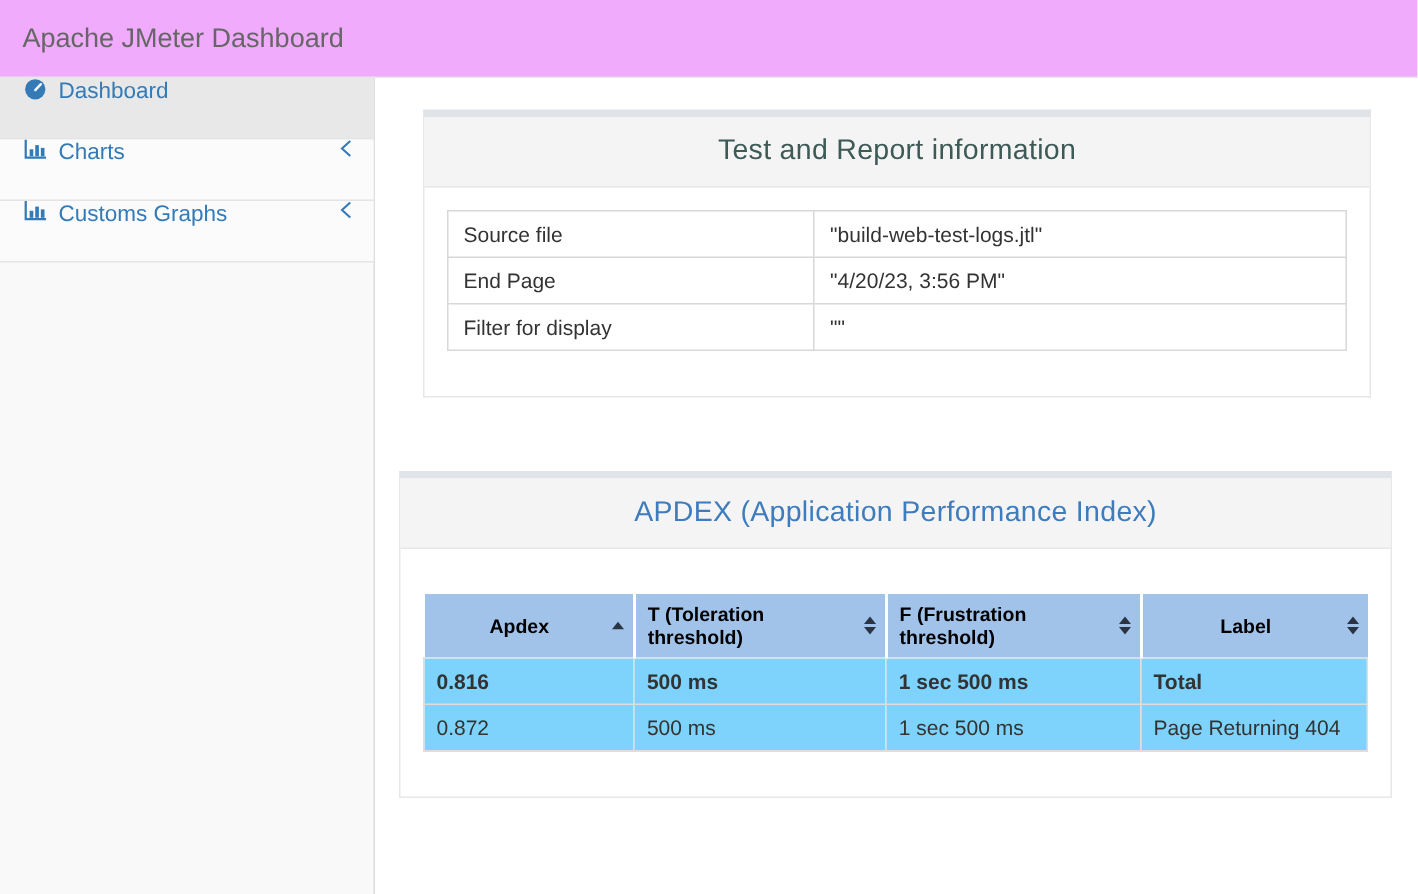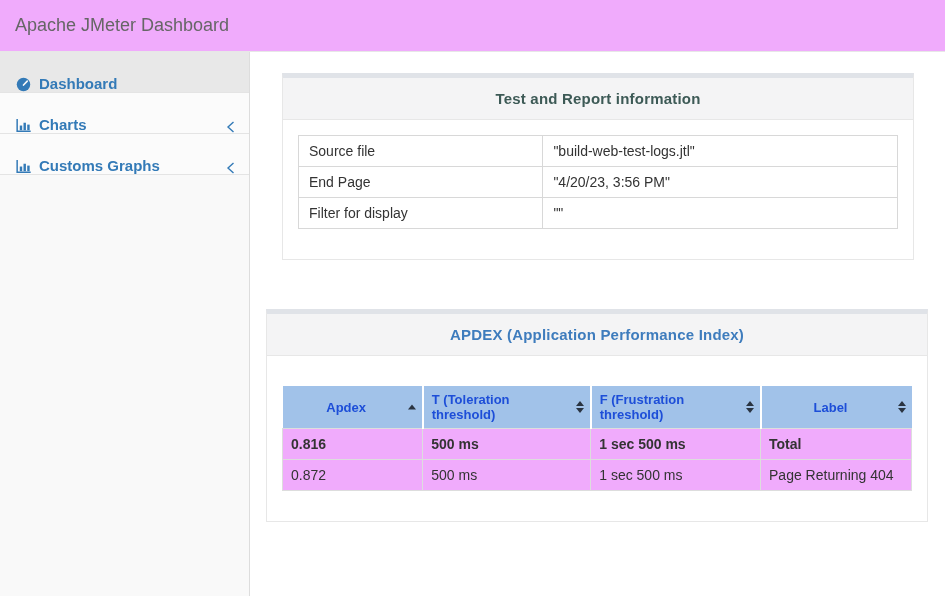--- a/index.html
+++ b/index.html
@@ -21,60 +21,60 @@
     height:52px;background:#f0abfc;border-bottom:1px solid #e7e7e7;
     display:flex;align-items:center;padding:0 15px;
   }
   .brand{font-size:18px;color:#666}
   
   .sidebar{
     position:absolute;top:52px;left:0;bottom:0;width:250px;
     background:#f9f9f9;border-right:1px solid #ddd;
   }
   .side-item{
-    height:41px;display:flex;align-items:flex-end;
+    height:41px;display:flex;align-items:flex-start;
     padding:0 14px;border-bottom:1px solid #e4e4e4;
-    color:var(--accent);font-size:15px;cursor:pointer;background:#fbfbfb;font-weight:bold;
+    color:var(--accent);font-size:15px;cursor:pointer;background:#fbfbfb;
   }
   .side-item.active{background:#e8e8e8}
   .side-icon{display:inline-flex;width:18px;justify-content:center;color:var(--accent)}
   .side-label{margin-left:7px}
   .chevron{margin-left:auto;display:inline-flex;color:var(--accent)}
   
   .content{margin-left:250px;height:544px}
   .panel{border:1px solid #e7e7e7;border-top:5px solid #e0e3e8;background:#fff}
   .panel-info{margin:21px 31px 0 32px}
   .panel-apdex{margin:49px 17px 0 16px}
   .panel-heading{
     background:#f4f4f5;border-bottom:1px solid #e7e7e7;
     padding:12px 15px;text-align:center;
   }
-  .panel-title{margin:0;font-size:15px;font-weight:bold;letter-spacing:.2px}
+  .panel-title{margin:0;font-size:19px;font-weight:normal;letter-spacing:.2px}
   .info-title{color:var(--info-title)}
   .apdex-title{color:var(--apdex-title)}
   .panel-body{padding:15px}
   table{border-collapse:collapse;width:100%;font-size:14px;color:#333}
   
   .info-table{margin-bottom:15px}
   .info-table td{border:1px solid #d8d8d8;padding:7px 10px;height:31px}
   .info-table td.lbl{width:40.8%}
   
   .apdex-table{margin:15px 0}
   .apdex-table th{
-    background:var(--thead-bg);color:#1d4ed8;font-size:13px;font-weight:bold;
+    background:var(--thead-bg);color:#000000;font-size:13px;font-weight:bold;
     padding:6px 20px 6px 8px;position:relative;cursor:pointer;height:27px;
   }
   .apdex-table th + th{border-left:2px solid #fff}
   .apdex-table th.c{text-align:center}
   .apdex-table th.l{text-align:left}
   .w1{width:22.3%}.w2{width:26.7%}.w3{width:27%}.w4{width:24%}
   .sort{position:absolute;right:6px;top:50%;transform:translateY(-50%);display:flex;flex-direction:column;align-items:center}
   .tri-up{width:0;height:0;border-left:4px solid transparent;border-right:4px solid transparent;border-bottom:5px solid #2a3442}
   .tri-down{width:0;height:0;border-left:4px solid transparent;border-right:4px solid transparent;border-top:5px solid #2a3442;margin-top:2px}
-  .apdex-table td{border:1px solid #ddd;padding:7px 8px;height:31px;background:#f0abfc}
+  .apdex-table td{border:1px solid #ddd;padding:7px 8px;height:31px;background:#7dd3fc}
   .apdex-table tr.total td{font-weight:bold}
   .apdex-table tr.striped td{background:var(--stripe)}
 </style>
 </head>
 <body>
 
 <header class="navbar">
   <span class="brand">Apache JMeter Dashboard</span>
 </header>
 

